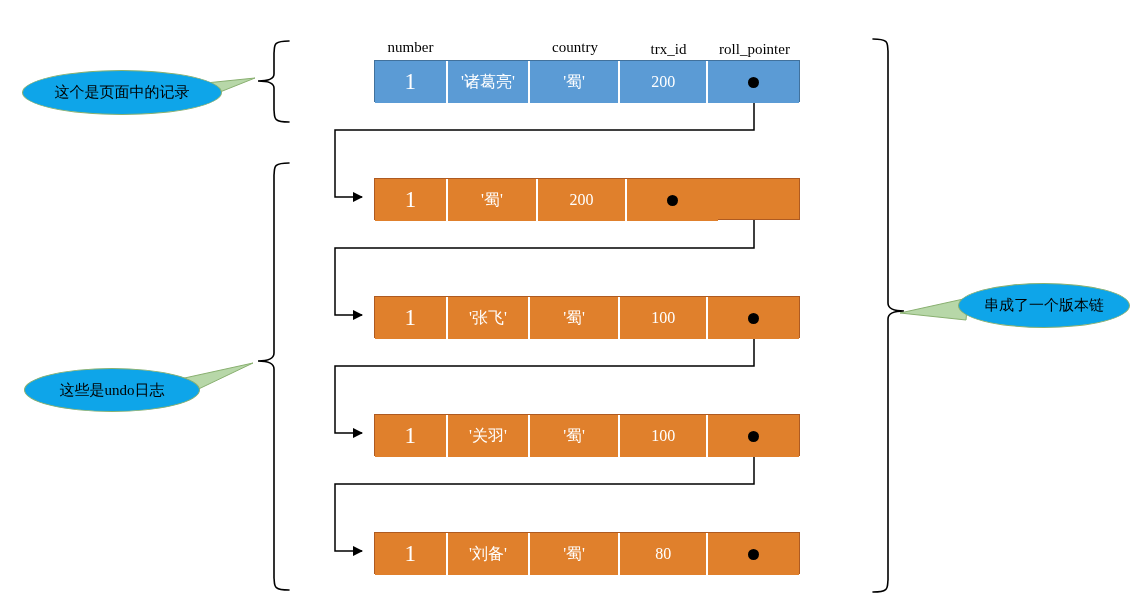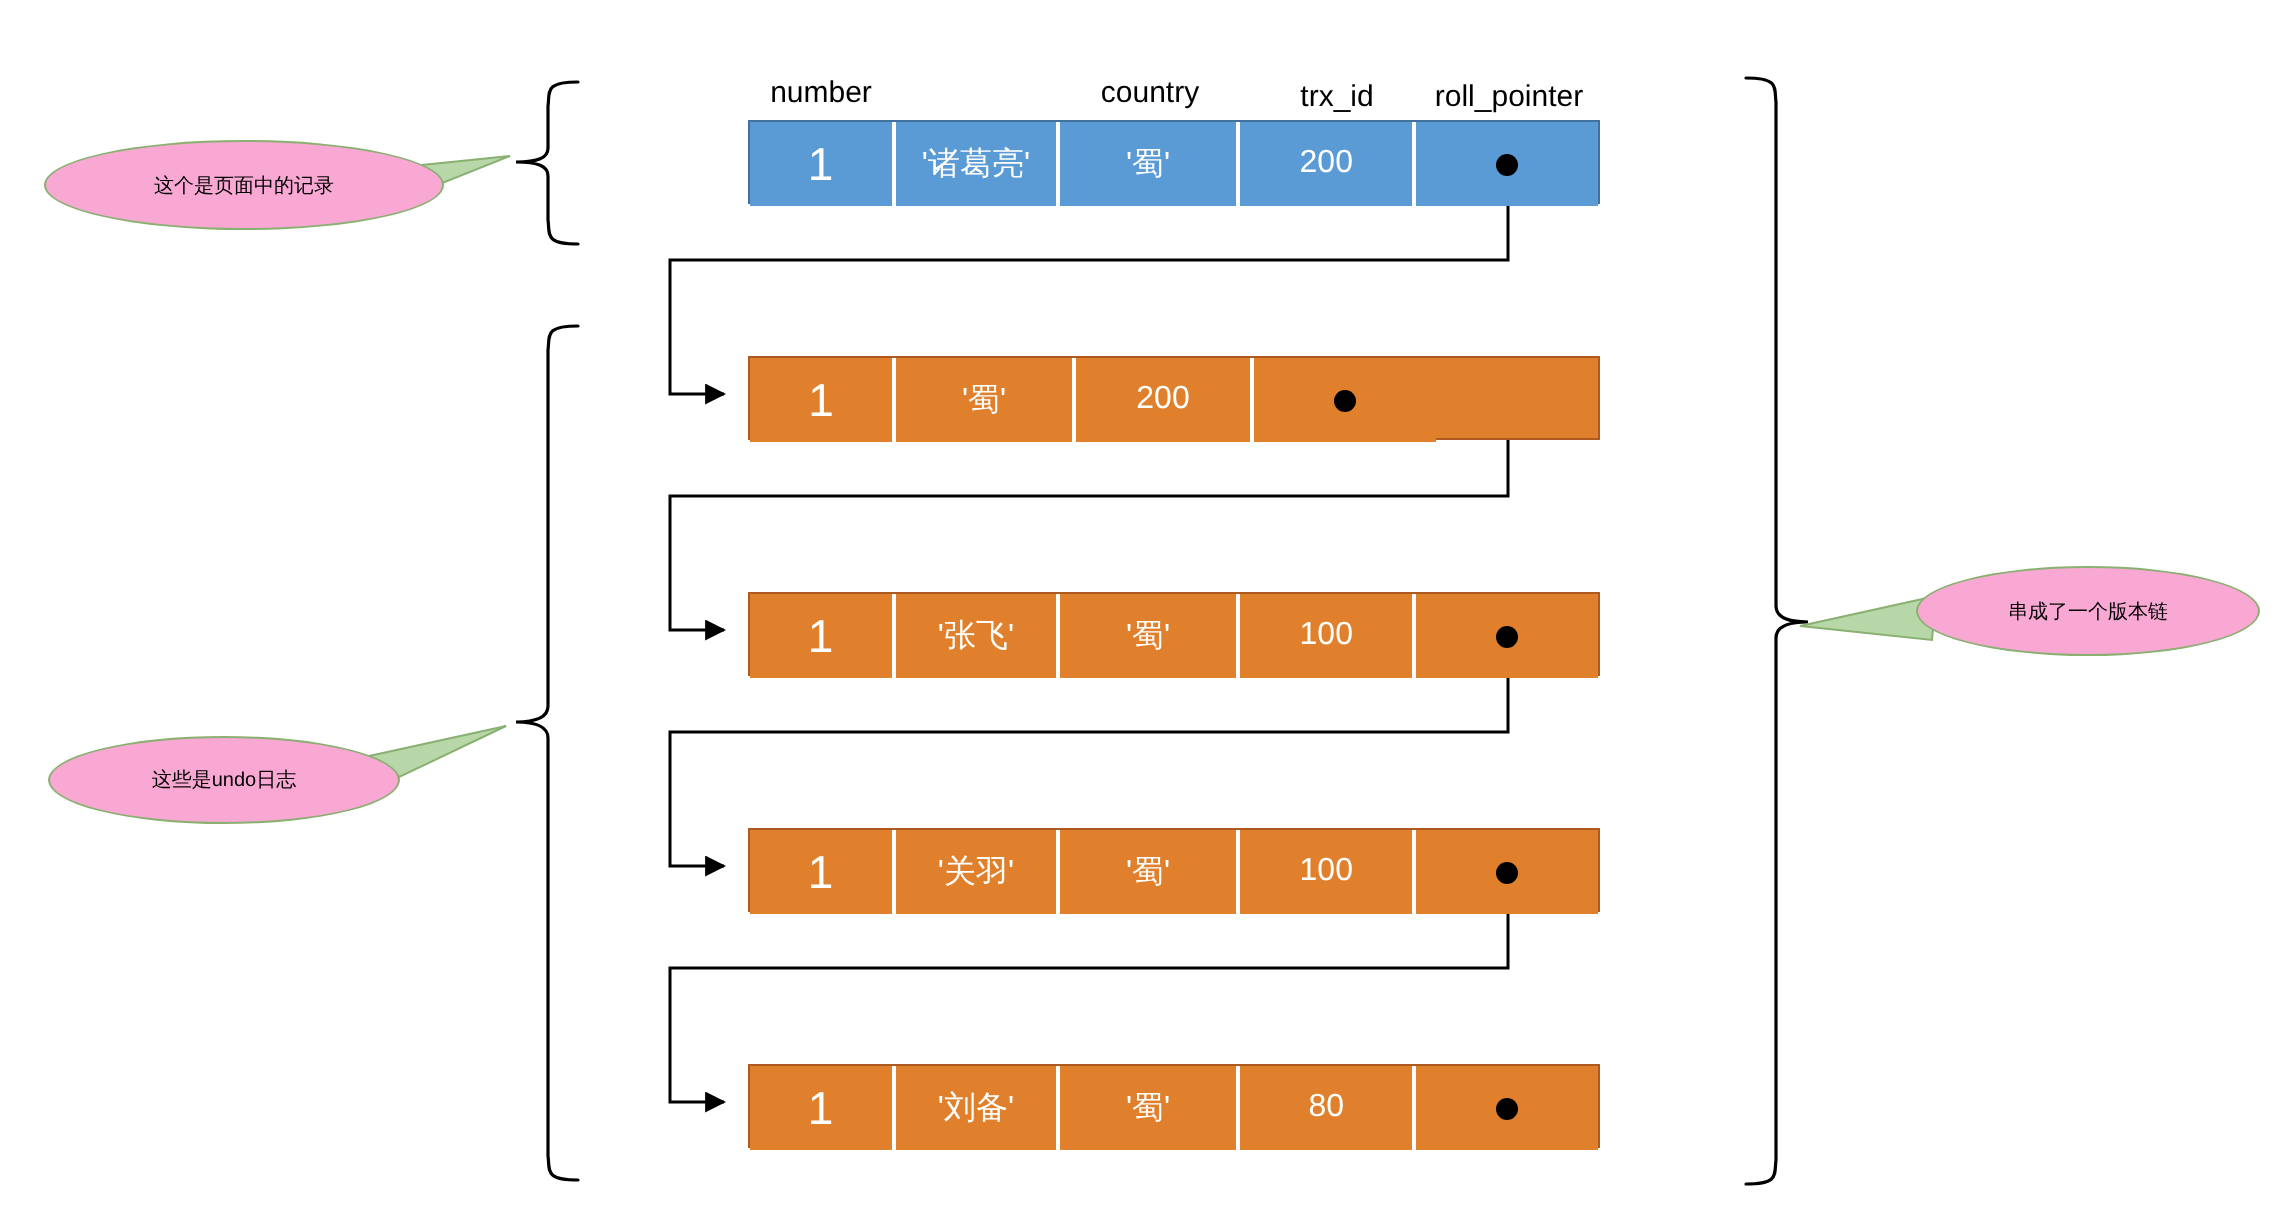--- a/index.html
+++ b/index.html
@@ -3,21 +3,21 @@
 <meta charset="utf-8">
 <style>
   html,body{margin:0;padding:0;}
   body{
     width:1144px;height:605px;
     background:#ffffff;
     font-family:"Liberation Sans","DejaVu Sans",sans-serif;
     overflow:hidden;
     position:relative;
   }
-  #stage{position:absolute;left:0;top:0;width:1144px;height:605px;}
+  #stage{position:absolute;left:0;top:0;width:1144px;height:605px;font-family:Liberation Serif, serif;}
   #svg-layer{position:absolute;left:0;top:0;width:1144px;height:605px;}
 
   
   .col-head{
     position:absolute;
     font-size:15px;
     color:#000;
     text-align:center;
     white-space:nowrap;
     line-height:18px;
@@ -55,25 +55,25 @@
   .c-number{width:73px;}
   .c-name{width:83px;}
   .c-country{width:90px;}
   .c-trx{width:89px;}
   .c-roll{width:91px;}
 
   
   .callout{position:absolute;}
   .callout .bubble{
     position:absolute;
-    background:#f9a8d4;
+    background:#0ea5e9;
     border:1px solid #89b070;
     border-radius:50% / 50%;
     display:flex;align-items:center;justify-content:center;
-    color:#000;font-size:10px;white-space:nowrap;
+    color:#000;font-size:15px;white-space:nowrap;
     box-sizing:border-box;
   }
 </style>
 </head>
 <body>
 
 <div id="stage">
 
   <svg id="svg-layer" viewBox="0 0 1144 605" xmlns="http://www.w3.org/2000/svg">
 

